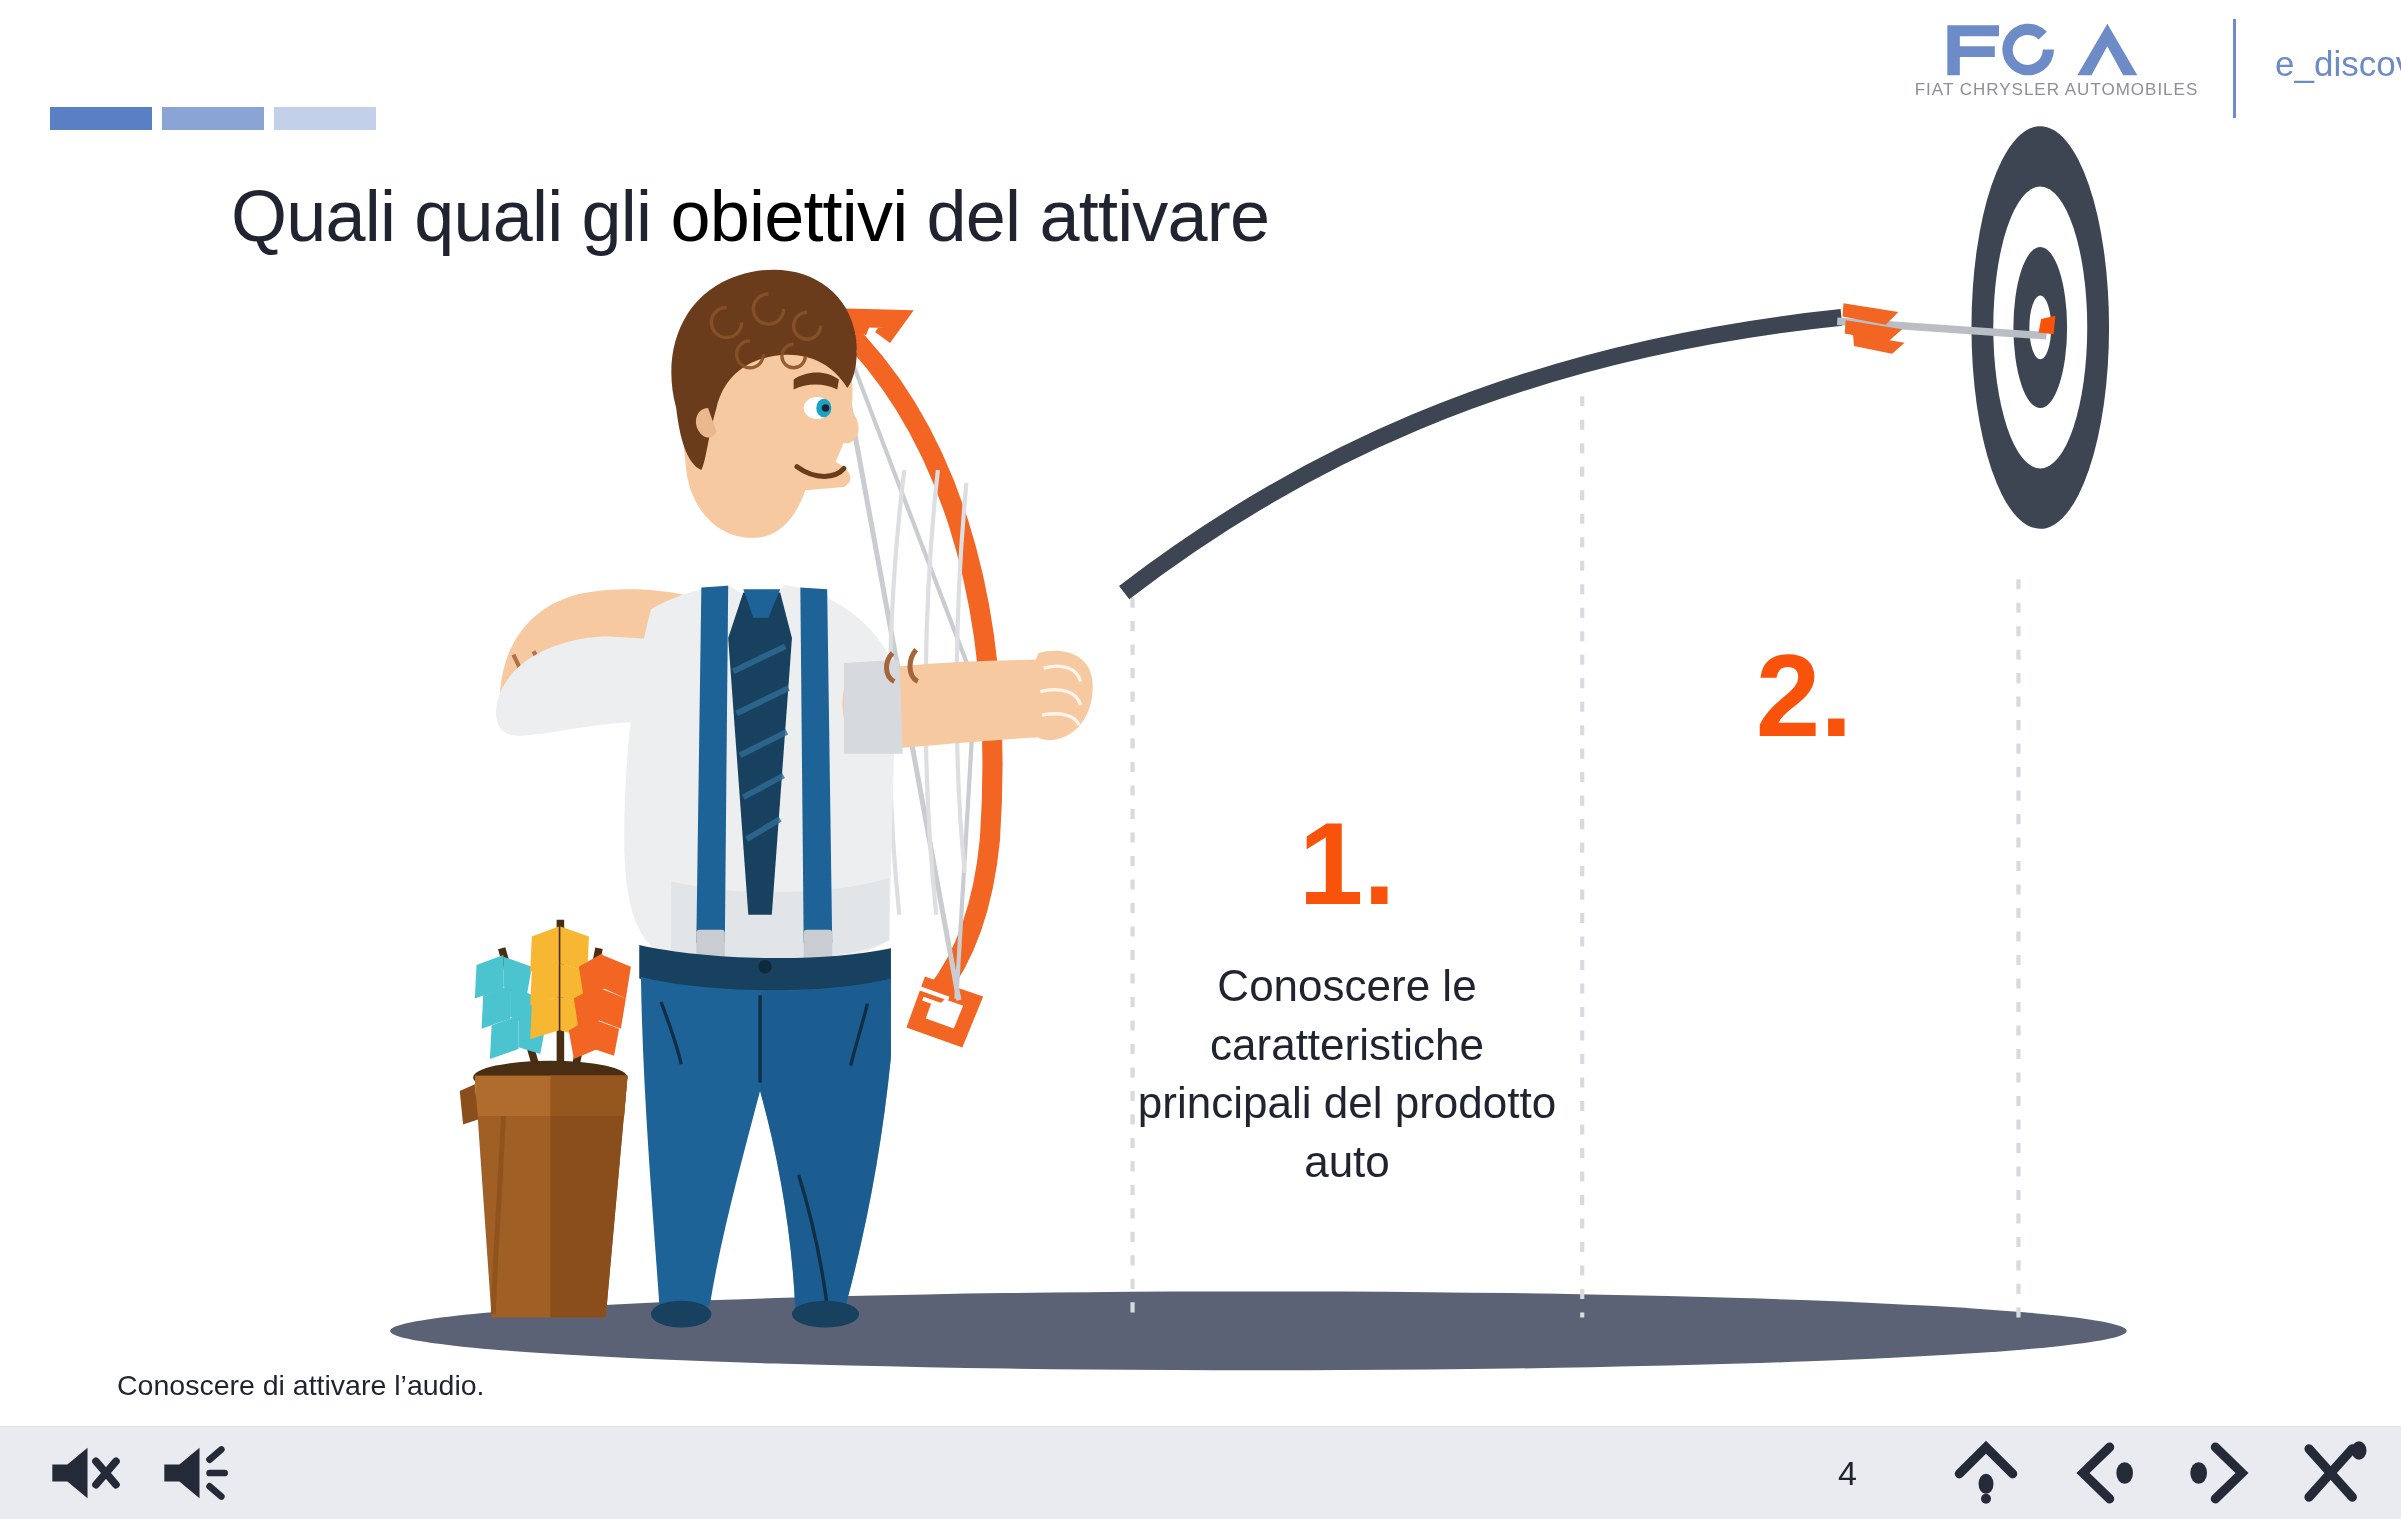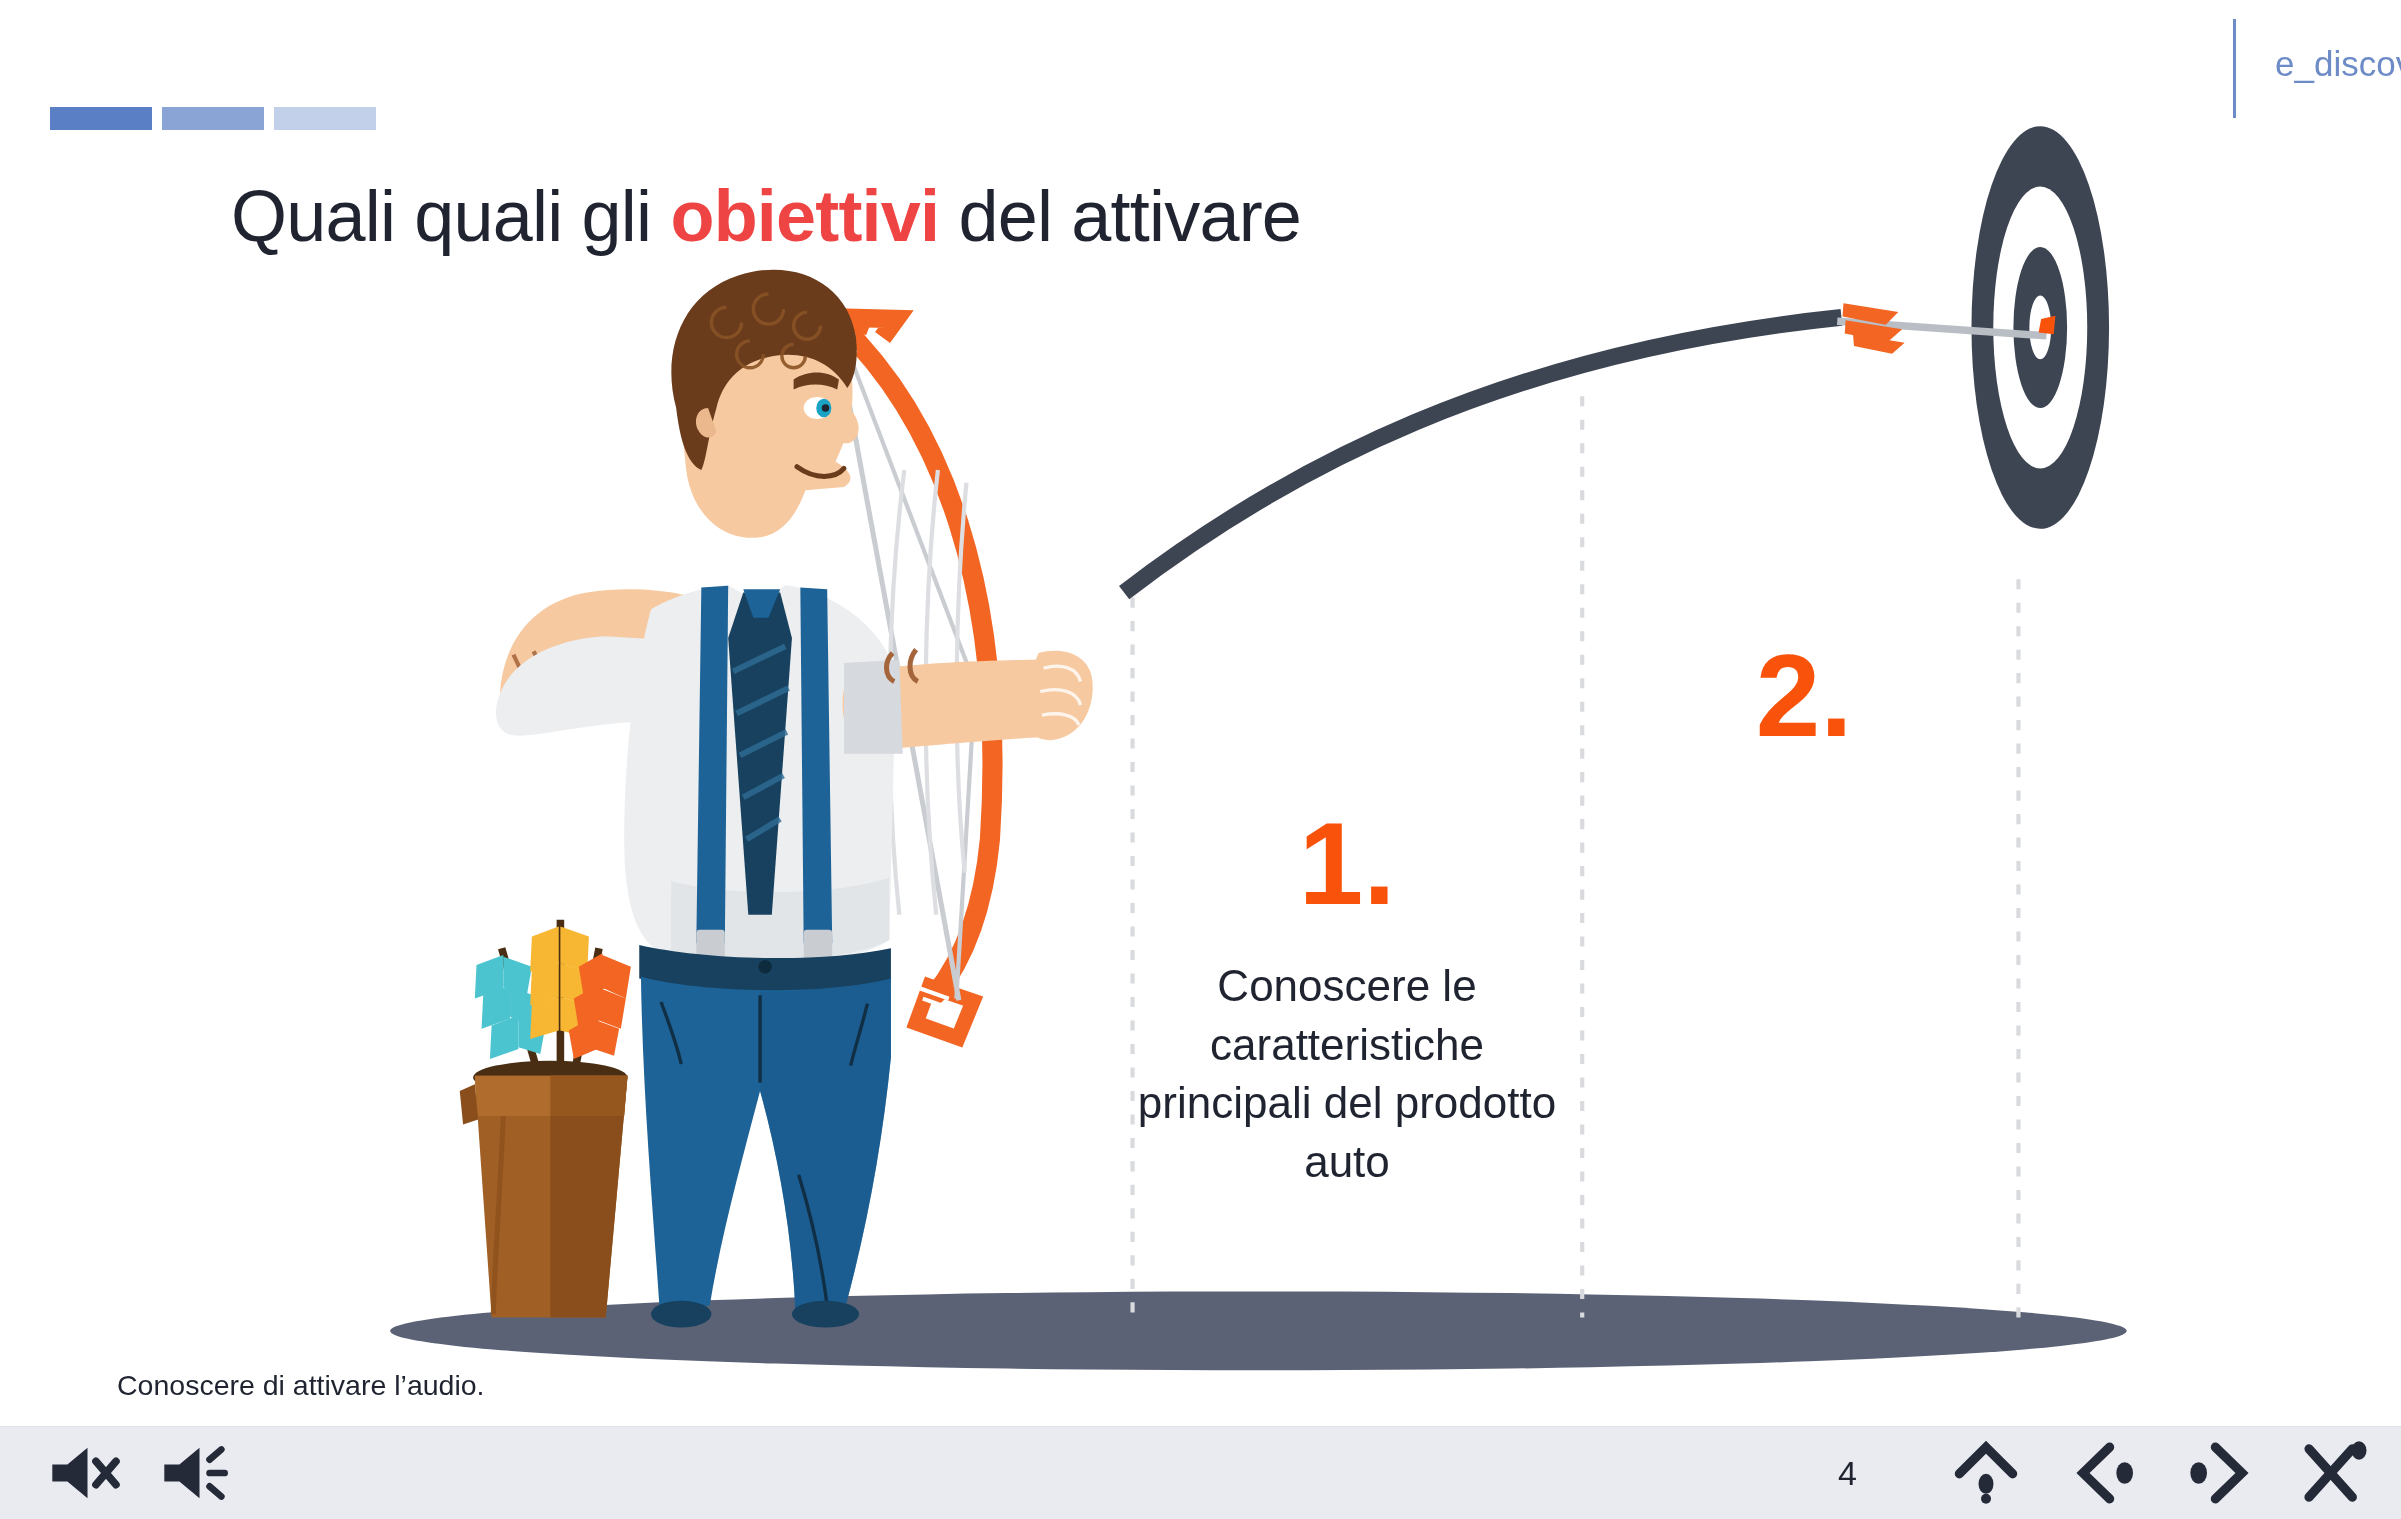--- a/index.html
+++ b/index.html
@@ -89,22 +89,22 @@
   #slide-title {
     position: absolute;
     left: 231px;
     top: 175px;
     font-size: 72px;
     color: #1f2430;
     white-space: nowrap;
     letter-spacing: -0.8px;
   }
   #slide-title .accent {
-    color: #ef4444;
-    font-weight: 700;
+    color: #000000;
+    font-weight: 400;
   }
 
   
   #stage {
     position: absolute;
     left: 0; top: 0;
     width: 2401px;
     height: 1410px;
     pointer-events: none;
   }
@@ -181,20 +181,31 @@
 <div id="header">
 
 
   <div id="progress-bars">
     <div class="pbar" style="background: rgb(90, 127, 196);"></div>
     <div class="pbar" style="background: rgb(138, 164, 214);"></div>
     <div class="pbar" style="background: rgb(195, 208, 234);"></div>
   </div>
 
   <div id="brand">
+    <div id="fca-logo-wrap">
+      <svg id="fca-mark" width="227" height="55" viewBox="0 0 270 66">
+
+        <path d="M4 4 h62 v13 H19 v12 h42 v13 H19 v22 H4 Z" fill="#6d8bc6"></path>
+
+        <path d="M132 33 a31 31 0 1 1 -8.5 -21.3 l-10 9.3 a18 18 0 1 0 5 12 Z" fill="#6d8bc6"></path>
+
+        <path d="M196 2 L232 64 H215 L196 29 L177 64 H160 Z" fill="#6d8bc6"></path>
+      </svg>
+      <div id="fca-sub">FIAT CHRYSLER AUTOMOBILES</div>
+    </div>
     <div id="brand-divider"></div>
     <div id="brand-name">e_discovery</div>
   </div>
 </div>
 
 <div id="slide-title">
   <span>Quali quali gli </span><span class="accent">obiettivi</span><span> del attivare</span>
 </div>
 
 <svg id="stage" width="2401" height="1410" viewBox="0 0 2862 1680">

